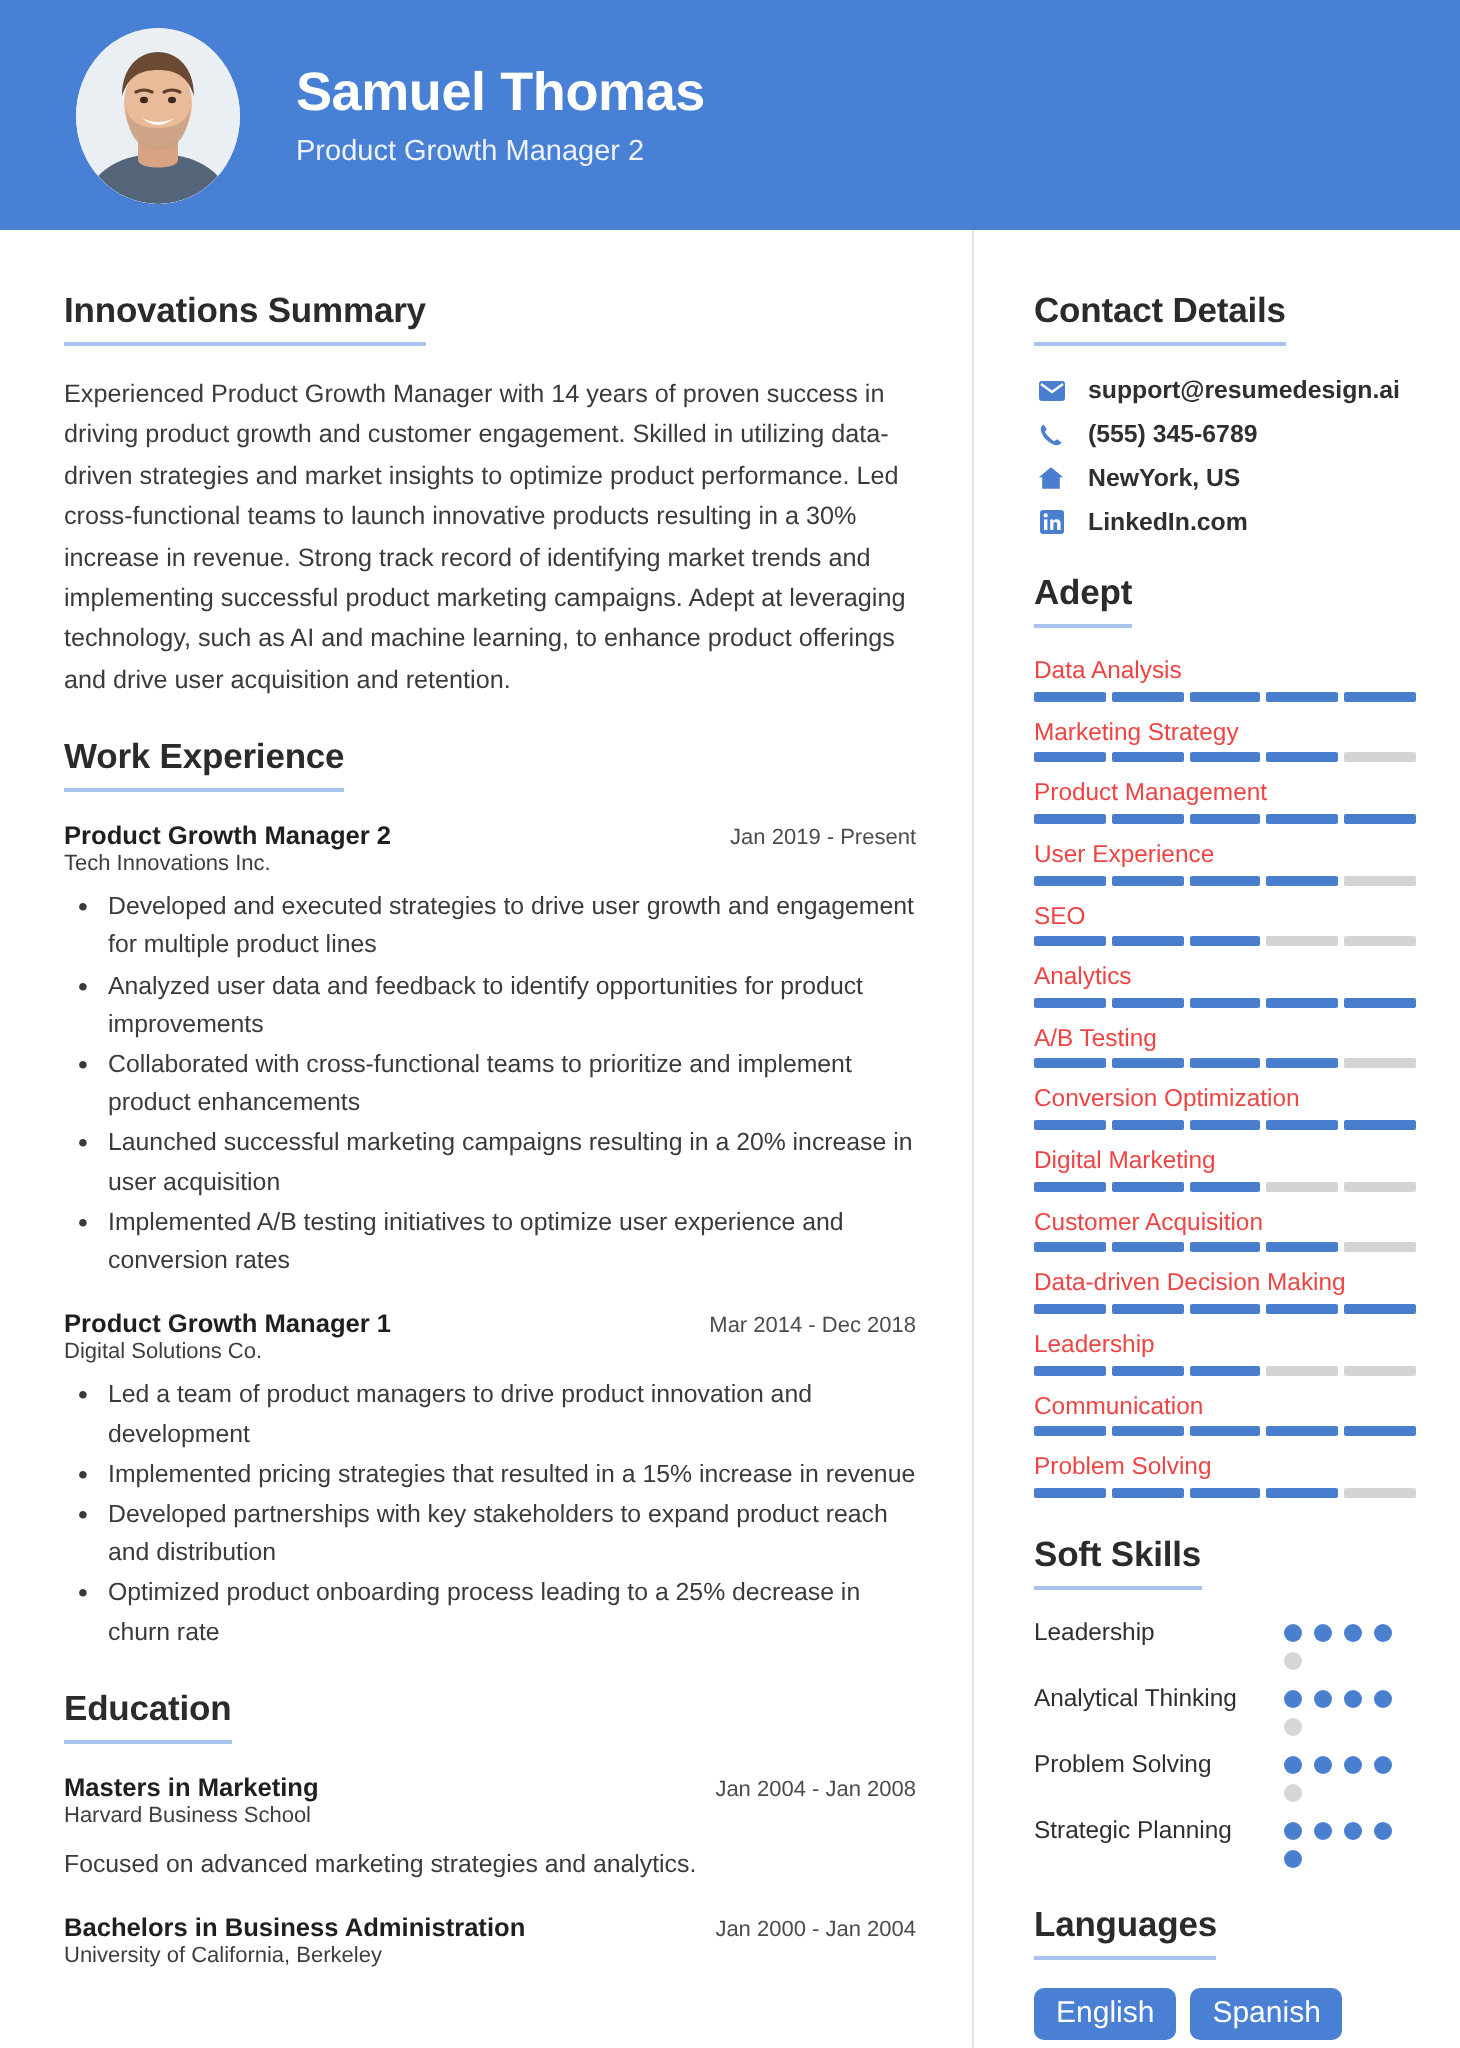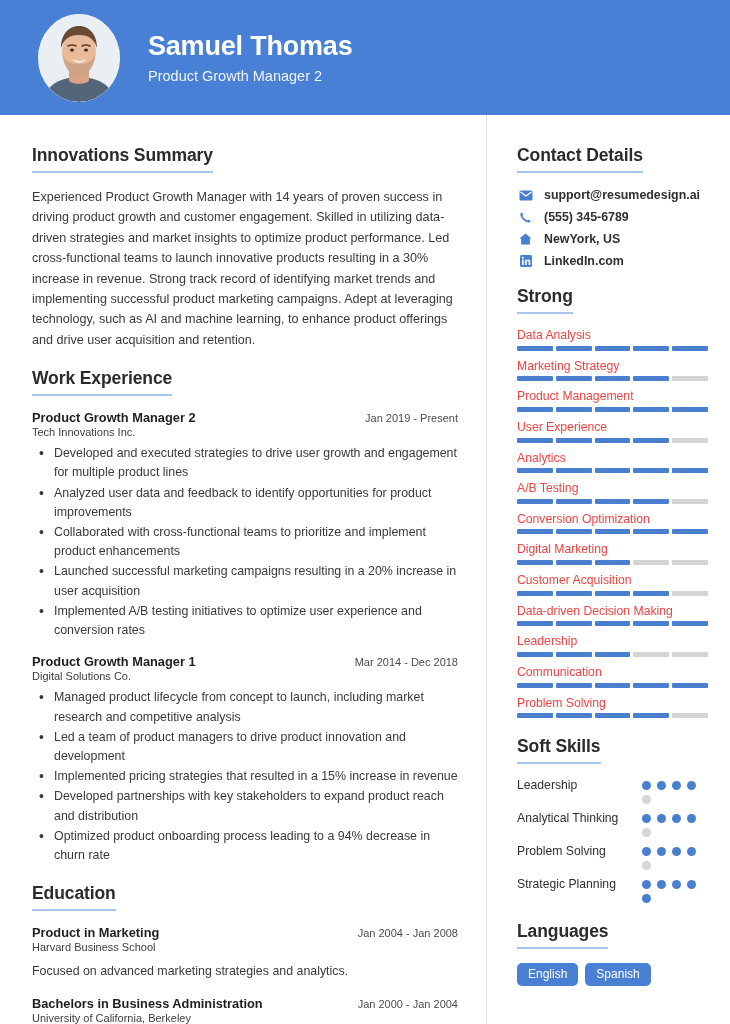--- a/index.html
+++ b/index.html
@@ -256,21 +256,21 @@
   .lang-list {
     margin-top: 14px;
     display: flex;
     flex-wrap: wrap;
     gap: 7px;
   }
 
   .lang-chip {
     background: #4a80d3;
     color: #ffffff;
-    font-size: 12px;
+    font-size: 15px;
     padding: 5px 11px 6px;
     border-radius: 5px;
     line-height: 1;
   }
 </style>
 </head>
 <body>
 
 <div class="resume">
 
@@ -338,35 +338,34 @@
           </ul>
         </div>
 
         <div class="entry">
           <div class="entry-head">
             <div class="entry-role">Product Growth Manager 1</div>
             <div class="entry-date">Mar 2014 - Dec 2018</div>
           </div>
           <div class="entry-org">Digital Solutions Co.</div>
           <ul class="bullets">
-            <li>Managed product lifecycle from concept to launch, including market research and competitive analysis</li>
             <li>Led a team of product managers to drive product innovation and development</li>
             <li>Implemented pricing strategies that resulted in a 15% increase in revenue</li>
             <li>Developed partnerships with key stakeholders to expand product reach and distribution</li>
-            <li>Optimized product onboarding process leading to a 94% decrease in churn rate</li>
+            <li>Optimized product onboarding process leading to a 25% decrease in churn rate</li>
           </ul>
         </div>
       </div>
 
       <div class="section">
         <div class="sec-title">Education</div>
 
         <div class="entry">
           <div class="entry-head">
-            <div class="entry-role">Product in Marketing</div>
+            <div class="entry-role">Masters in Marketing</div>
             <div class="entry-date">Jan 2004 - Jan 2008</div>
           </div>
           <div class="entry-org">Harvard Business School</div>
           <div class="entry-desc">Focused on advanced marketing strategies and analytics.</div>
         </div>
 
         <div class="entry">
           <div class="entry-head">
             <div class="entry-role">Bachelors in Business Administration</div>
             <div class="entry-date">Jan 2000 - Jan 2004</div>
@@ -423,21 +422,21 @@
                   <path d="M5.1 10 V4.7 h1.6 v0.8 c0.4 -0.7 1.1 -0.9 1.8 -0.9 c1.2 0 1.8 0.8 1.8 2.2 V10 H8.6 V7.2 c0 -0.8 -0.3 -1.2 -0.9 -1.2 c-0.6 0 -1 0.4 -1 1.2 V10 Z" fill="#ffffff"></path>
                 </svg>
             </span>
             <span class="contact-val">LinkedIn.com</span>
           </div>
 
         </div>
       </div>
 
       <div class="section">
-        <div class="sec-title">Strong</div>
+        <div class="sec-title">Adept</div>
         <div class="skills-list" id="skills-list">
             <div class="skill">
               <div class="skill-name">Data Analysis</div>
               <div class="skill-bar">
                 <span class="seg on"></span>
                 <span class="seg on"></span>
                 <span class="seg on"></span>
                 <span class="seg on"></span>
                 <span class="seg on"></span>
               </div>
@@ -462,20 +461,30 @@
                 <span class="seg on"></span>
               </div>
             </div>
             <div class="skill">
               <div class="skill-name">User Experience</div>
               <div class="skill-bar">
                 <span class="seg on"></span>
                 <span class="seg on"></span>
                 <span class="seg on"></span>
                 <span class="seg on"></span>
+                <span class="seg"></span>
+              </div>
+            </div>
+            <div class="skill">
+              <div class="skill-name">SEO</div>
+              <div class="skill-bar">
+                <span class="seg on"></span>
+                <span class="seg on"></span>
+                <span class="seg on"></span>
+                <span class="seg"></span>
                 <span class="seg"></span>
               </div>
             </div>
             <div class="skill">
               <div class="skill-name">Analytics</div>
               <div class="skill-bar">
                 <span class="seg on"></span>
                 <span class="seg on"></span>
                 <span class="seg on"></span>
                 <span class="seg on"></span>

